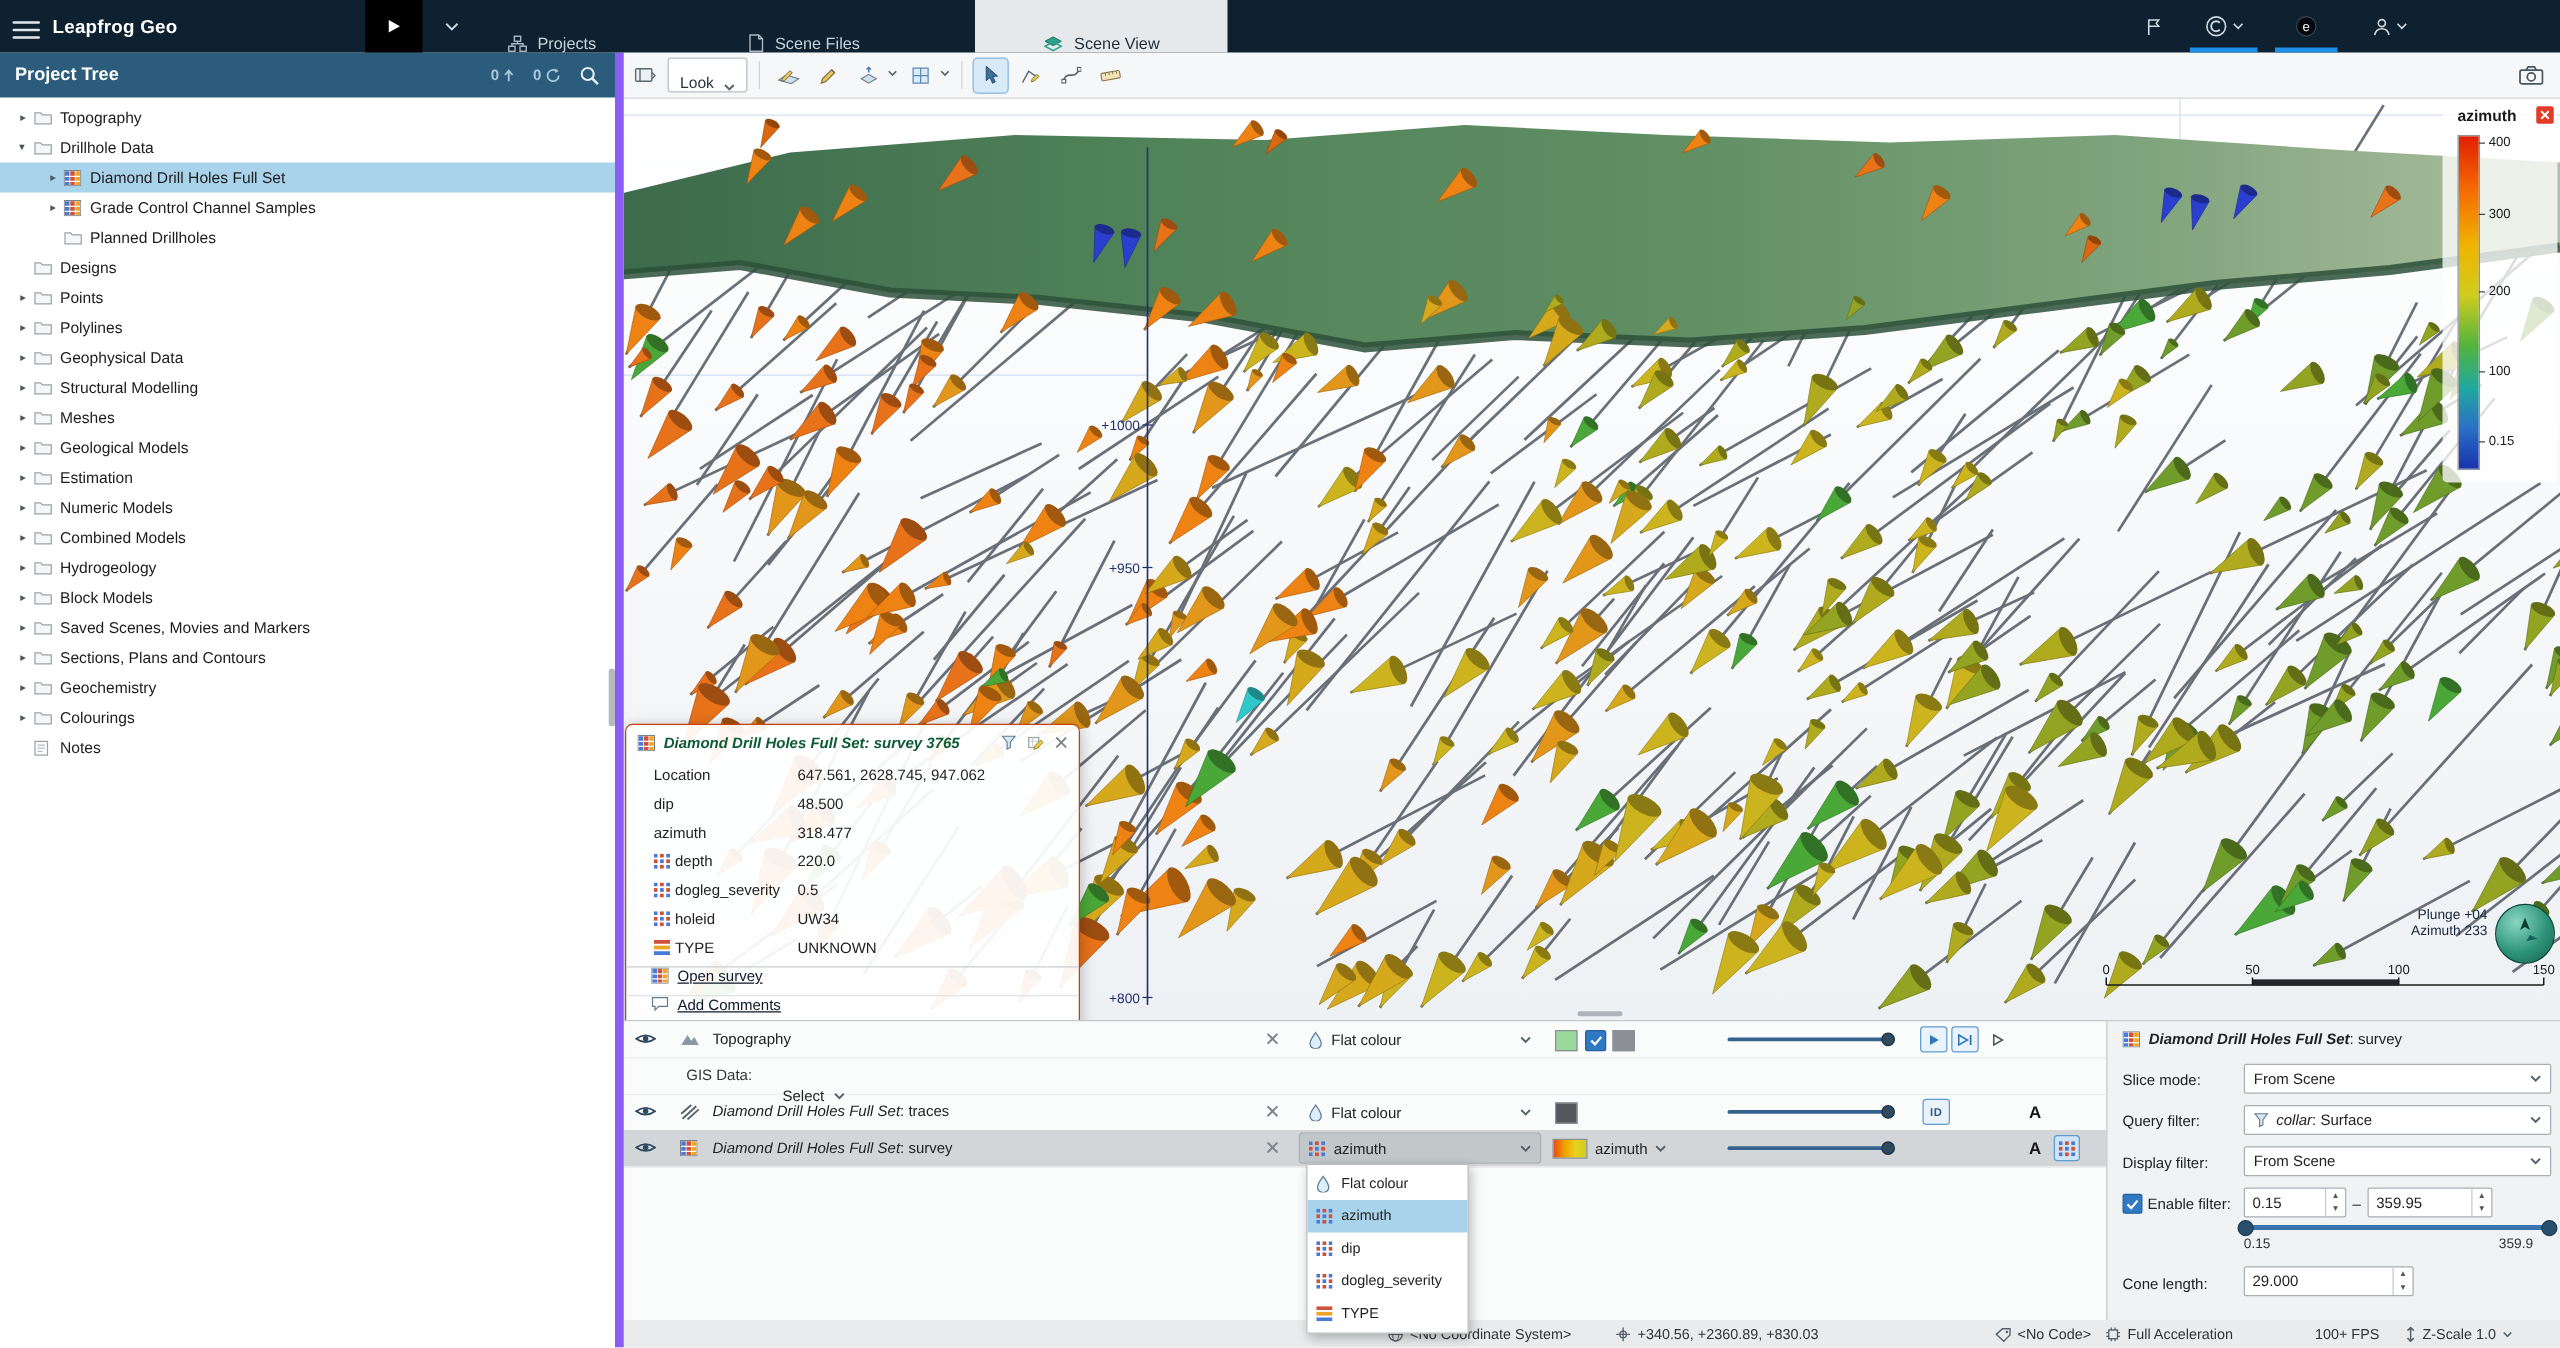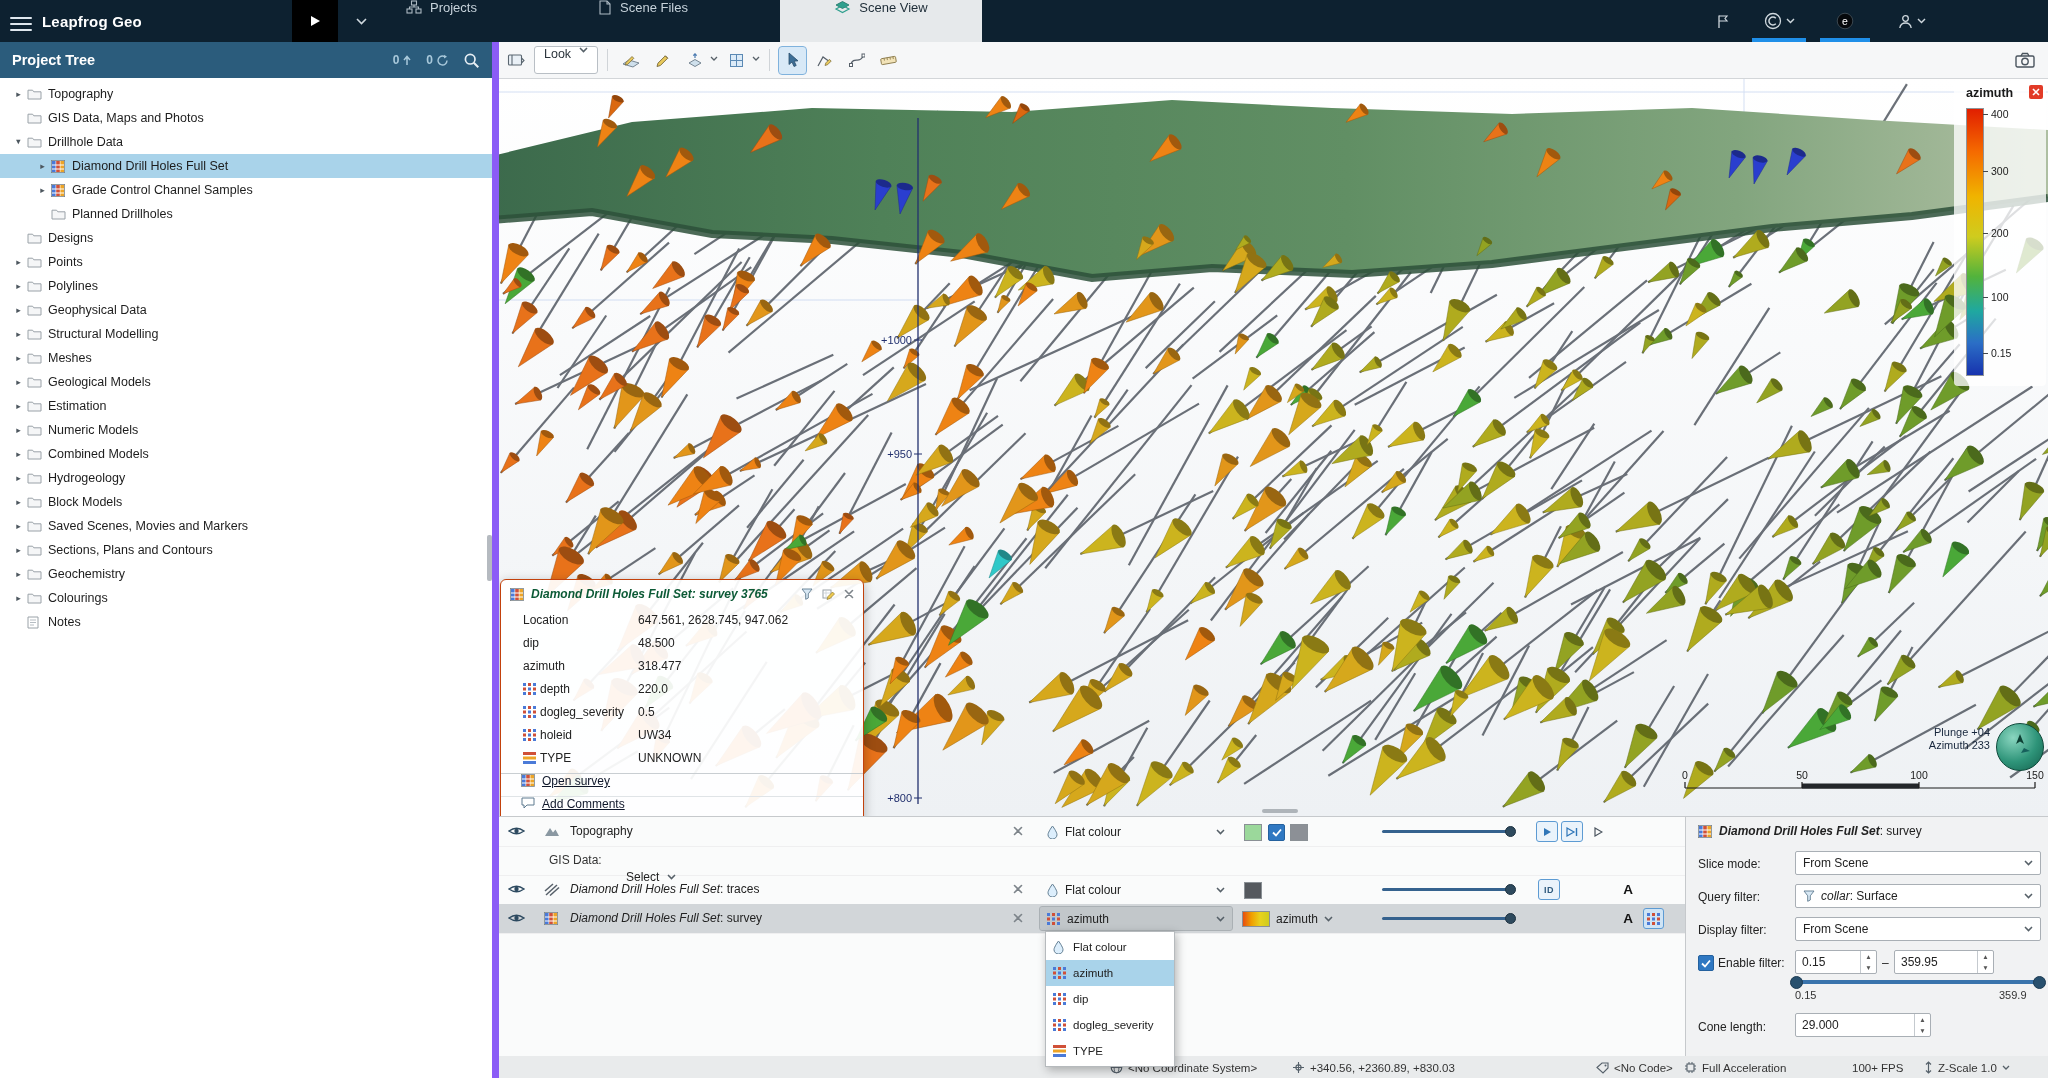--- a/index.html
+++ b/index.html
@@ -9,21 +9,21 @@
 
   
   .topbar{position:absolute;top:0;left:0;right:0;height:42px;background:#0d2130;z-index:60}
   .hamburger{position:absolute;left:10px;top:13px;width:22px;height:16px;cursor:pointer}
   .hamburger span{display:block;height:2px;background:#dfe7ee;margin:4px 0;border-radius:1px}
   .app-title{position:absolute;left:42px;top:0;height:42px;display:flex;align-items:center;
              font-size:15px;font-weight:700;color:#fff;letter-spacing:.2px}
   .play-box{position:absolute;left:292px;top:0;width:46px;height:42px;background:#000;
             display:flex;align-items:center;justify-content:center}
   .chev-box{position:absolute;left:344px;top:0;width:34px;height:42px;display:flex;align-items:center;justify-content:center}
-  .tab{position:absolute;top:0;height:42px;display:flex;align-items:flex-start;gap:8px;
+  .tab{position:absolute;top:0;height:42px;display:flex;align-items:flex-end;gap:8px;
        padding:0 16px;color:#c6d2da;font-size:13px;cursor:pointer}
   .tab.active{background:#e6e9eb;color:#1d2c37}
   .tb-right-btn{position:absolute;top:0;height:42px;display:flex;align-items:center;gap:4px;justify-content:center}
   .ul{position:absolute;left:4px;right:4px;bottom:0;height:4px;background:#1f8fe8}
 
   
   .sidebar{position:absolute;top:42px;left:0;width:492px;bottom:0;background:#fff;
            border-right:7px solid #8b5cf6;z-index:40}
   .tree-header{height:36px;background:#2b5c7c;color:#fff;display:flex;align-items:center;
                padding:0 12px;font-weight:700;font-size:14.5px}
@@ -36,21 +36,21 @@
   .tree-chev{width:17px;font-size:9px;color:#4c565e;display:inline-flex;justify-content:center;flex:0 0 17px}
   .tree-chev.down{transform:rotate(90deg)}
   .tree-ico{width:21px;display:inline-flex;align-items:center;flex:0 0 21px}
   .v-grip{position:absolute;left:487px;top:535px;width:5px;height:46px;background:#b5bac0;border-radius:2px;z-index:62}
 
   
   .scene-toolbar{position:absolute;left:492px;top:42px;right:0;height:36px;background:#f6f7f8;
                  border-bottom:1px solid #d3d6d9;display:flex;align-items:center;gap:5px;padding:0 10px;z-index:30}
   .tool-btn{width:27px;height:27px;display:flex;align-items:center;justify-content:center;border-radius:3px;cursor:pointer}
   .tool-btn.active{background:#d8e9f7;outline:1px solid #7fb2dd}
-  .look-dd{display:flex;align-items:flex-start;gap:8px;border:1px solid #b9bfc5;background:#fff;height:26px;
+  .look-dd{display:flex;align-items:flex-end;gap:8px;border:1px solid #b9bfc5;background:#fff;height:26px;
            padding:0 9px;border-radius:3px;font-size:12.5px;color:#2a333b;cursor:pointer}
   .tb-sep{width:1px;height:22px;background:#d0d4d8;margin:0 4px}
   .dd-mini{display:flex;align-items:end;margin-left:-3px;padding-bottom:3px}
   .cam-btn{position:absolute;right:8px;top:4px;width:30px;height:27px;display:flex;align-items:center;justify-content:center;cursor:pointer}
 
   
   .scene{position:absolute;left:492px;top:78px;width:1556px;height:738px;overflow:hidden;background:#fff}
   #scene-svg{position:absolute;left:0;top:0}
   .h-grip{position:absolute;left:770px;top:731px;width:36px;height:4px;border-radius:2px;background:#aeb4b9;z-index:6}
 
@@ -268,29 +268,20 @@
   </div>
   <div id="tree-items">
       <div class="tree-row" style="padding-left: 10px;">
         <span class="tree-chev">▸</span>
         <span class="tree-ico">
           <svg width="15" height="12" viewBox="0 0 15 12">
             <path d="M1 11 V2.2 h4.6 l1.2 1.6 H14 V11 Z" fill="#f5f6f7" stroke="#9aa2a8" stroke-width="1"></path>
           </svg>
         </span>
         <span>Topography</span>
-      </div>
-      <div class="tree-row" style="padding-left: 10px;">
-        <span class="tree-chev"></span>
-        <span class="tree-ico">
-          <svg width="15" height="12" viewBox="0 0 15 12">
-            <path d="M1 11 V2.2 h4.6 l1.2 1.6 H14 V11 Z" fill="#f5f6f7" stroke="#9aa2a8" stroke-width="1"></path>
-          </svg>
-        </span>
-        <span>GIS Data, Maps and Photos</span>
       </div>
       <div class="tree-row" style="padding-left: 10px;">
         <span class="tree-chev down">▸</span>
         <span class="tree-ico">
           <svg width="15" height="12" viewBox="0 0 15 12">
             <path d="M1 11 V2.2 h4.6 l1.2 1.6 H14 V11 Z" fill="#f5f6f7" stroke="#9aa2a8" stroke-width="1"></path>
           </svg>
         </span>
         <span>Drillhole Data</span>
       </div>

